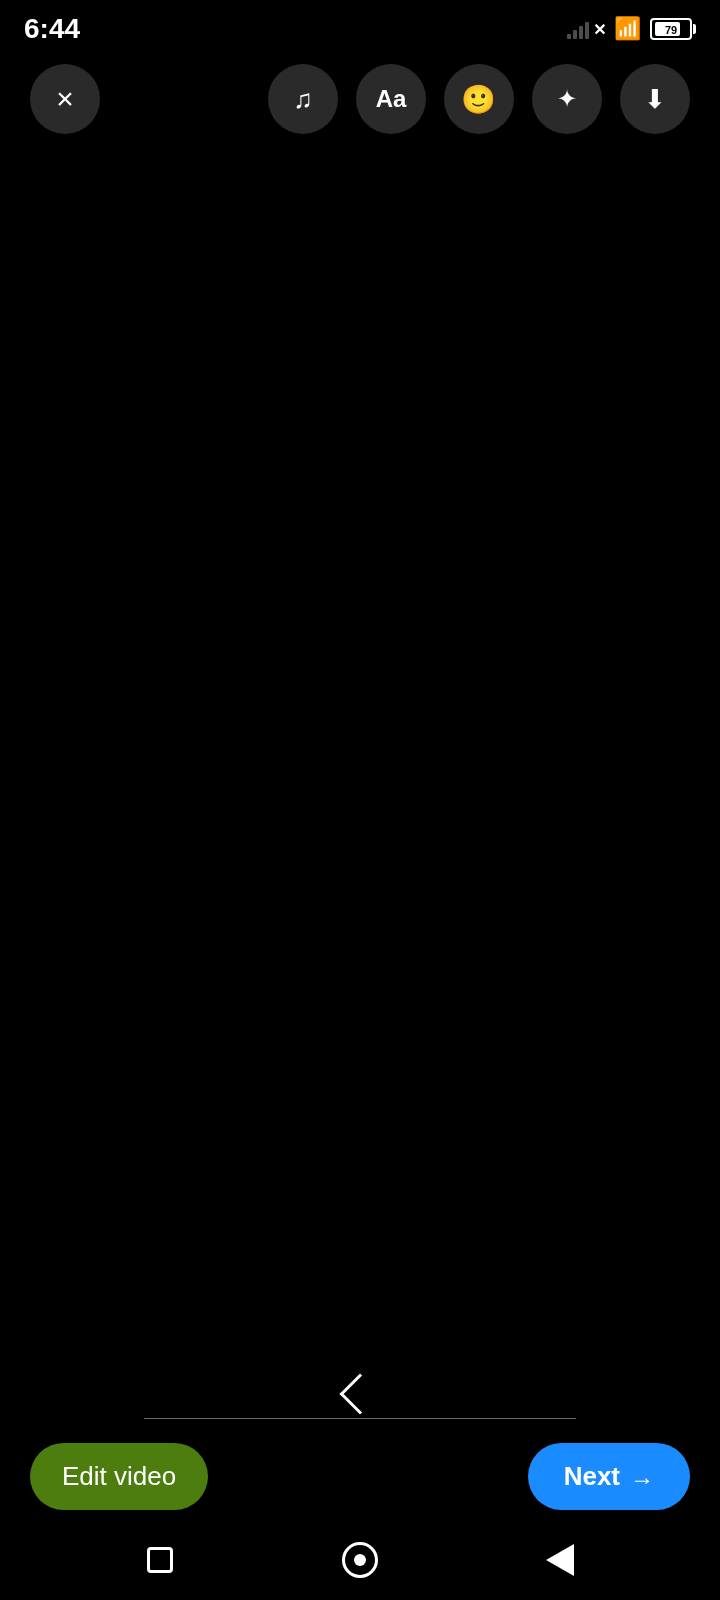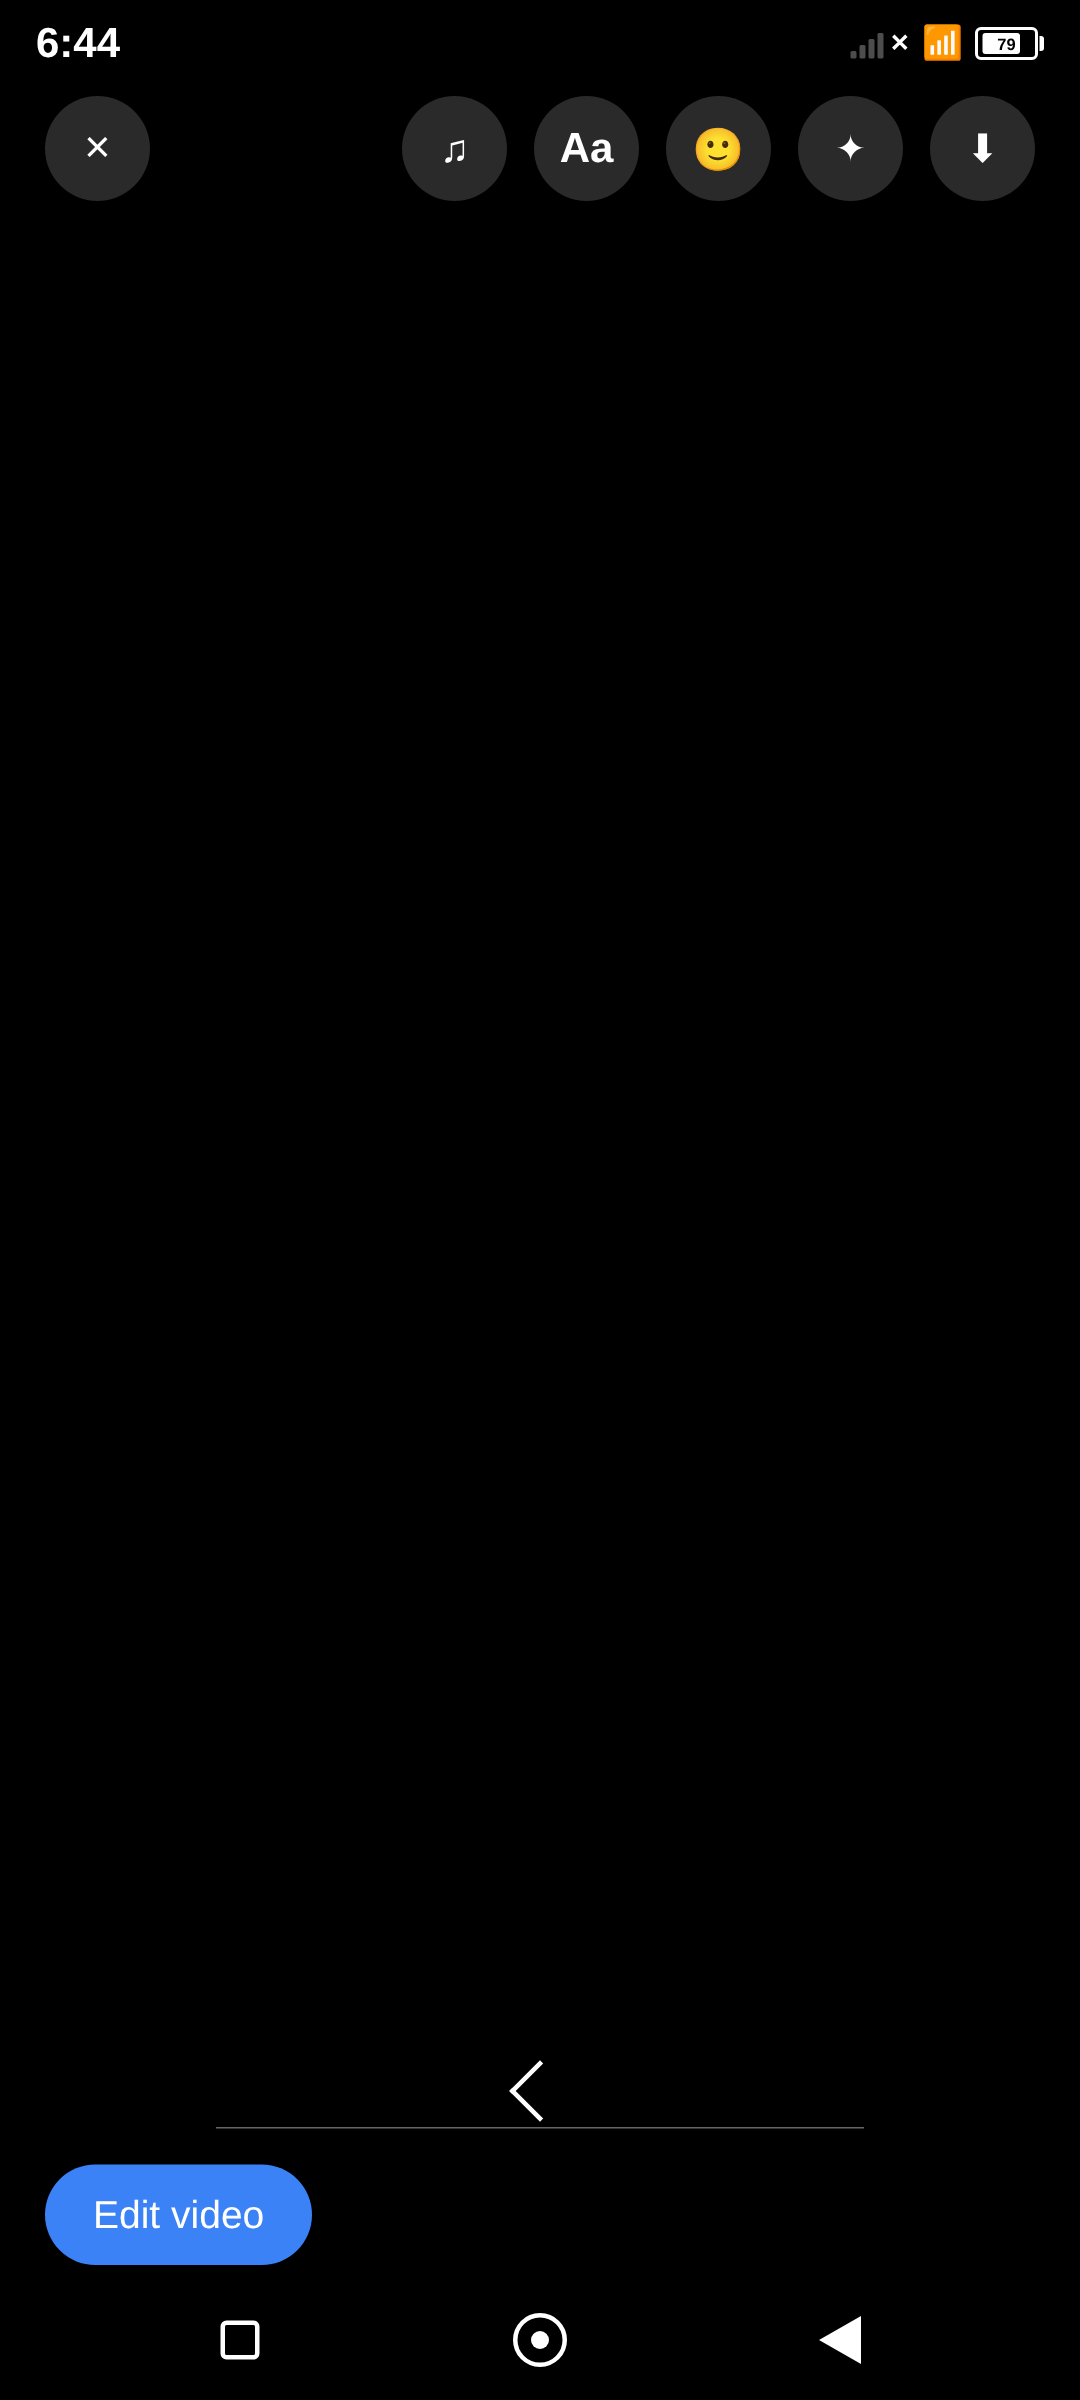--- a/index.html
+++ b/index.html
@@ -154,21 +154,21 @@
     }
 
     .action-bar {
       display: flex;
       justify-content: space-between;
       align-items: center;
       padding: 24px 30px 10px;
     }
 
     .edit-video-btn {
-      background: #3b82f6;
+      background: #4d7c0f;
       color: #fff;
       border: none;
       border-radius: 50px;
       padding: 18px 32px;
       font-size: 26px;
       font-weight: 500;
       cursor: pointer;
     }
 
     .next-btn {
@@ -277,21 +277,21 @@
       color: #fff;
     }
 
     
     .music-note {
       font-size: 26px;
     }
 
     
     .text-aa {
-      font-size: 28px;
+      font-size: 24px;
       font-weight: 600;
     }
 
     
     .sparkles {
       font-size: 24px;
     }
 
     
     .download-icon {
@@ -352,20 +352,24 @@
 
 <div class="main-content"></div>
 
 <div class="bottom-section">
   <div class="chevron-area">
     <div class="chevron-up"></div>
   </div>
   <div class="divider-line"></div>
   <div class="action-bar">
     <button class="edit-video-btn">Edit video</button>
+    <button class="next-btn">
+      <span>Next</span>
+      <span class="next-arrow">→</span>
+    </button>
   </div>
 </div>
 
 <div class="nav-bar">
   <div class="nav-btn">
     <div class="nav-square"></div>
   </div>
   <div class="nav-btn">
     <div class="nav-circle"></div>
   </div>

